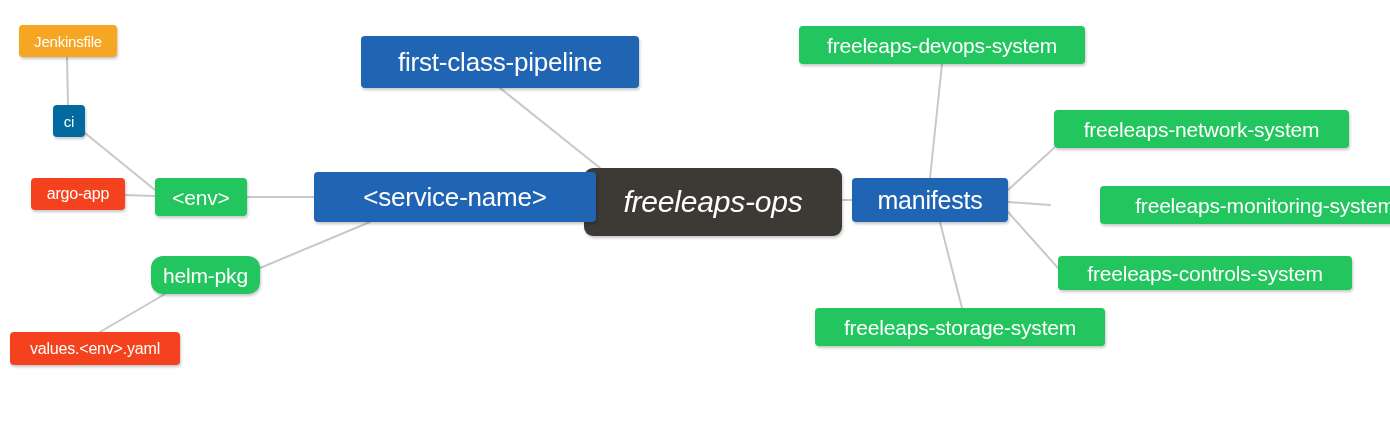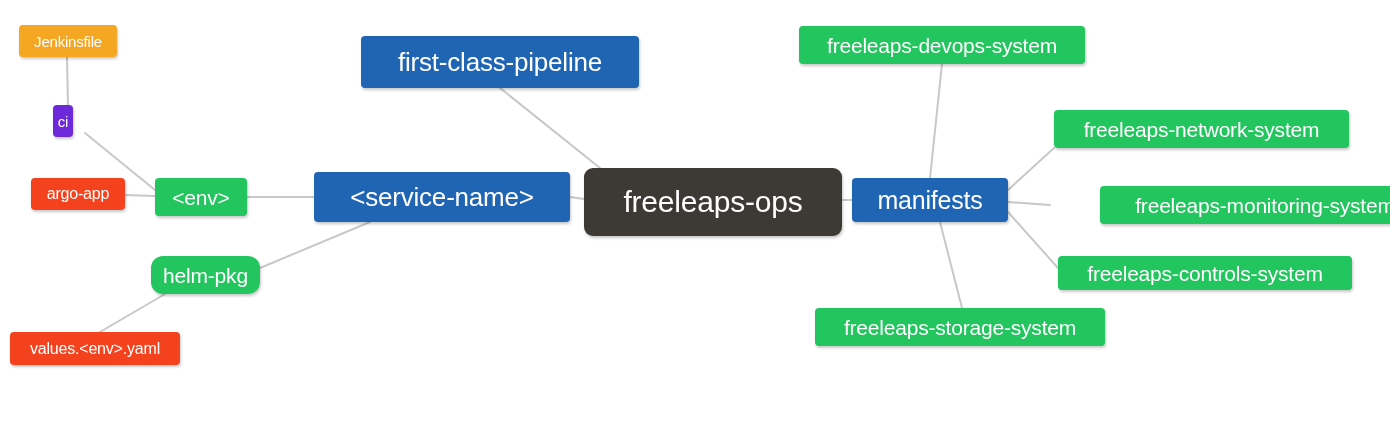--- a/index.html
+++ b/index.html
@@ -54,42 +54,42 @@
       <line x1="155" y1="196" x2="125" y2="195" stroke="#c8c8c8" stroke-width="2" stroke-linecap="round"></line>
       <line x1="68" y1="105" x2="67" y2="57" stroke="#c8c8c8" stroke-width="2" stroke-linecap="round"></line>
       <line x1="165" y1="294" x2="100" y2="332" stroke="#c8c8c8" stroke-width="2" stroke-linecap="round"></line>
       <line x1="930" y1="178" x2="942" y2="64" stroke="#c8c8c8" stroke-width="2" stroke-linecap="round"></line>
       <line x1="1008" y1="190" x2="1054" y2="148" stroke="#c8c8c8" stroke-width="2" stroke-linecap="round"></line>
       <line x1="1008" y1="202" x2="1050" y2="205" stroke="#c8c8c8" stroke-width="2" stroke-linecap="round"></line>
       <line x1="1008" y1="212" x2="1058" y2="268" stroke="#c8c8c8" stroke-width="2" stroke-linecap="round"></line>
       <line x1="940" y1="222" x2="962" y2="308" stroke="#c8c8c8" stroke-width="2" stroke-linecap="round"></line>
     </svg>
   <div id="node-layer">
-      <div class="node" style="left: 584px; top: 168px; width: 258px; height: 68px; background: rgb(61, 57, 53); font-size: 30px; border-radius: 9px;">
+      <div class="node" style="left: 584px; top: 168px; width: 258px; height: 68px; background: rgb(61, 57, 53); font-size: 30px; border-radius: 9px; font-style: italic;">
         <span class="node-label">freeleaps-ops</span>
       </div>
       <div class="node" style="left: 314px; top: 36px; width: 278px; height: 52px; background: rgb(32, 100, 180); font-size: 26px; border-radius: 4px; margin-left: 47px;">
         <span class="node-label">first-class-pipeline</span>
       </div>
-      <div class="node" style="left: 314px; top: 172px; width: 256px; height: 50px; background: rgb(32, 100, 180); font-size: 26px; border-radius: 4px;">
+      <div class="node" style="left: 314px; top: 172px; width: 282px; height: 50px; background: rgb(32, 100, 180); font-size: 26px; border-radius: 4px;">
         <span class="node-label">&lt;service-name&gt;</span>
       </div>
       <div class="node" style="left: 852px; top: 178px; width: 156px; height: 44px; background: rgb(32, 100, 180); font-size: 25px; border-radius: 4px;">
         <span class="node-label">manifests</span>
       </div>
       <div class="node" style="left: 155px; top: 178px; width: 92px; height: 38px; background: rgb(34, 197, 94); font-size: 21px; border-radius: 4px;">
         <span class="node-label">&lt;env&gt;</span>
       </div>
       <div class="node" style="left: 151px; top: 256px; width: 109px; height: 38px; background: rgb(34, 197, 94); font-size: 21px; border-radius: 12px;">
         <span class="node-label">helm-pkg</span>
       </div>
       <div class="node" style="left: 19px; top: 25px; width: 98px; height: 32px; background: rgb(245, 166, 35); font-size: 15px; border-radius: 4px;">
         <span class="node-label">Jenkinsfile</span>
       </div>
-      <div class="node" style="left: 53px; top: 105px; width: 20px; height: 32px; background: #6d28d9; font-size: 15px; border-radius: 4px;">
+      <div class="node" style="left: 53px; top: 105px; width: 32px; height: 32px; background: #0369a1; font-size: 15px; border-radius: 4px;">
         <span class="node-label">ci</span>
       </div>
       <div class="node" style="left: 31px; top: 178px; width: 94px; height: 32px; background: rgb(244, 66, 30); font-size: 16px; border-radius: 4px;">
         <span class="node-label">argo-app</span>
       </div>
       <div class="node" style="left: 10px; top: 332px; width: 170px; height: 33px; background: rgb(244, 66, 30); font-size: 16px; border-radius: 4px;">
         <span class="node-label">values.&lt;env&gt;.yaml</span>
       </div>
       <div class="node" style="left: 799px; top: 26px; width: 286px; height: 38px; background: rgb(34, 197, 94); font-size: 21px; border-radius: 4px;">
         <span class="node-label">freeleaps-devops-system</span>

